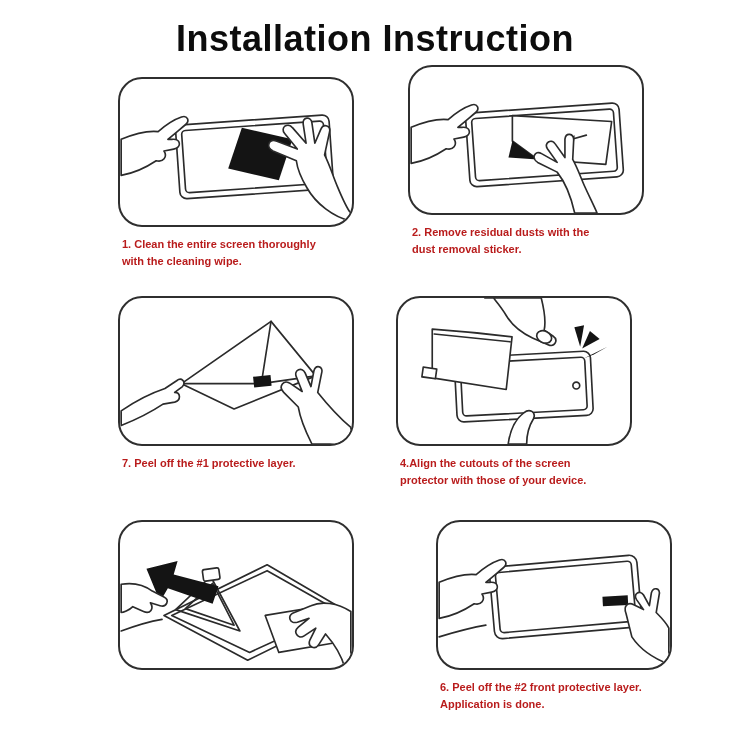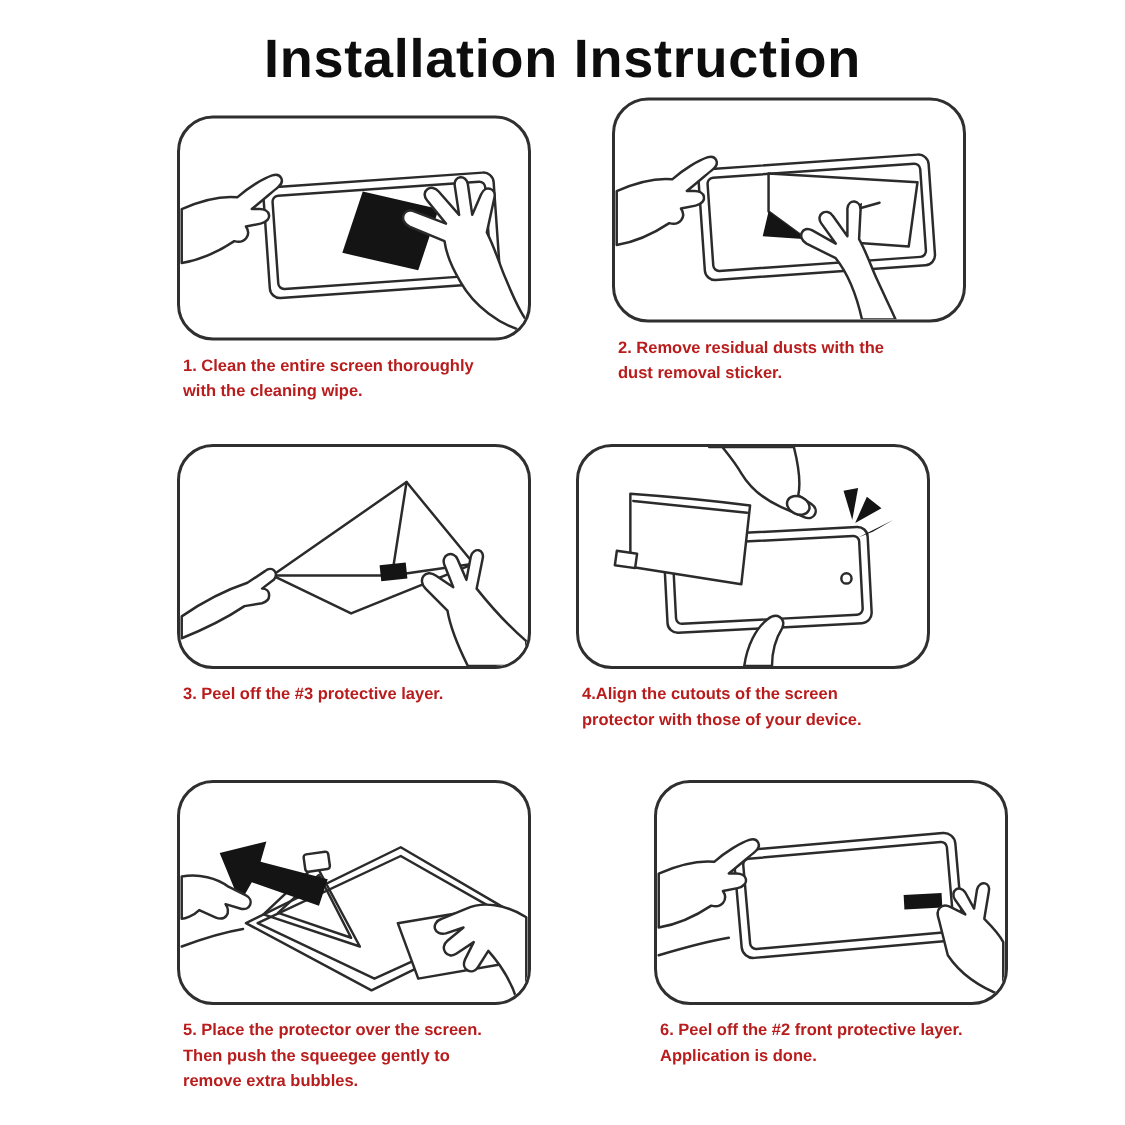--- a/index.html
+++ b/index.html
@@ -2,21 +2,21 @@
 <html><head>
 <meta charset="utf-8">
 <style>
   html,body{margin:0;padding:0;background:#ffffff;}
   .canvas{position:relative;width:750px;height:750px;background:#ffffff;
           font-family:"Liberation Sans", sans-serif;overflow:hidden;}
   .title{position:absolute;top:18px;left:0;width:750px;text-align:center;
          font-size:36px;font-weight:bold;color:#0d0d0d;letter-spacing:.5px;}
   .cell{position:absolute;width:280px;}
   .c1{left:118px;top:77px;}  .c2{left:408px;top:65px;}
-  .c3{left:118px;top:296px;} .c4{left:384px;top:296px;}
+  .c3{left:118px;top:296px;} .c4{left:396px;top:296px;}
   .c5{left:118px;top:520px;} .c6{left:408px;top:520px;margin-left:28px;}
   .panel{width:236px;height:150px;border:2.5px solid #2f2f2f;border-radius:24px;
          background:#fff;box-sizing:border-box;overflow:hidden;}
   .panel svg{display:block;width:100%;height:100%;}
   .caption{margin:9px 0 0 4px;font-size:11px;line-height:17px;font-weight:bold;
            color:#b91c1c;white-space:pre-line;width:276px;}
   .ln{fill:none;stroke:#2b2b2b;stroke-width:1.7;stroke-linejoin:round;stroke-linecap:round;}
   .hand{fill:#ffffff;stroke:#2b2b2b;stroke-width:1.7;stroke-linejoin:round;stroke-linecap:round;}
   .ink{fill:#141414;stroke:none;}
   .wh{fill:#ffffff;stroke:#2b2b2b;stroke-width:1.7;stroke-linejoin:round;}
@@ -71,21 +71,21 @@
         <g>
           <path class="ln" d="M62,88 L154,24 L200,80"></path>
           <path class="ln" d="M62,88 L144,88 M154,24 L144,88 M200,80 L144,88"></path>
           <path class="ln" d="M62,88 L116,114 L200,80"></path>
         </g>
         <rect class="ink" x="136" y="80" width="18" height="11" transform="rotate(-6 145 85)"></rect>
         <path class="hand" d="M0,116 C16,105 33,97 45,93 L57,85 C62,81 67,86 63,91 L55,97 C61,97 62,105 55,107 L43,109 C31,117 15,125 0,131 Z"></path>
         <path class="hand" d="M236,150 L196,150 C189,136 184,124 182,112 L167,97 C161,91 167,83 174,88 L186,96 L180,81 C177,74 186,70 189,77 L195,91 L198,75 C200,68 208,70 206,77 L202,97 C210,107 222,121 236,133 Z"></path>
       </svg>
     </div>
-    <p class="caption">3. Peel off the #3 protective layer.</p>
+    <p class="caption">7. Peel off the #1 protective layer.</p>
   </div>
 
   <div class="cell c4">
     <div class="panel">
       <svg viewBox="0 0 236 150">
         <g transform="rotate(-3 128 91)">
           <rect class="ln" x="58" y="58" width="140" height="66" rx="7"></rect>
           <rect class="ln" x="64" y="64" width="128" height="54" rx="4"></rect>
         </g>
         <circle class="ln" cx="182" cy="90" r="3.5"></circle>
@@ -118,23 +118,20 @@
           <path class="ln" d="M94,63 L66,89 L116,106 Z"></path>
           <rect class="wh" x="84" y="48" width="17" height="12" rx="2" transform="rotate(-8 92 54)"></rect>
         </g>
         <polygon class="ink" points="26,48 58,40 54,54 100,66 94,84 48,68 40,82"></polygon>
         <path class="wh" d="M148,96 L208,86 L220,124 L162,134 Z"></path>
         <path class="hand" d="M236,150 L236,92 C222,83 206,81 195,86 L178,93 C170,96 173,105 181,103 L193,99 L182,108 C176,113 182,121 188,117 L200,109 L194,121 C191,128 199,132 203,126 L210,115 C218,124 226,136 230,150 Z"></path>
         <path class="hand" d="M0,64 C12,62 24,65 32,71 L44,77 C50,80 47,88 40,86 L30,83 C34,89 30,95 23,92 L12,87 C8,91 2,93 0,93 Z"></path>
         <path class="ln" d="M0,112 C16,106 30,102 42,100"></path>
       </svg>
     </div>
-    <p class="caption">5. Place the protector over the screen.
-Then push the squeegee gently to
-remove extra bubbles.</p>
   </div>
 
   <div class="cell c6">
     <div class="panel">
       <svg viewBox="0 0 236 150">
         <g transform="rotate(-5 130 77)">
           <rect class="ln" x="54" y="40" width="152" height="74" rx="8"></rect>
           <rect class="ln" x="60" y="46" width="140" height="62" rx="4"></rect>
         </g>
         <rect class="ink" x="168" y="76" width="26" height="10" transform="rotate(-3 181 81)"></rect>

